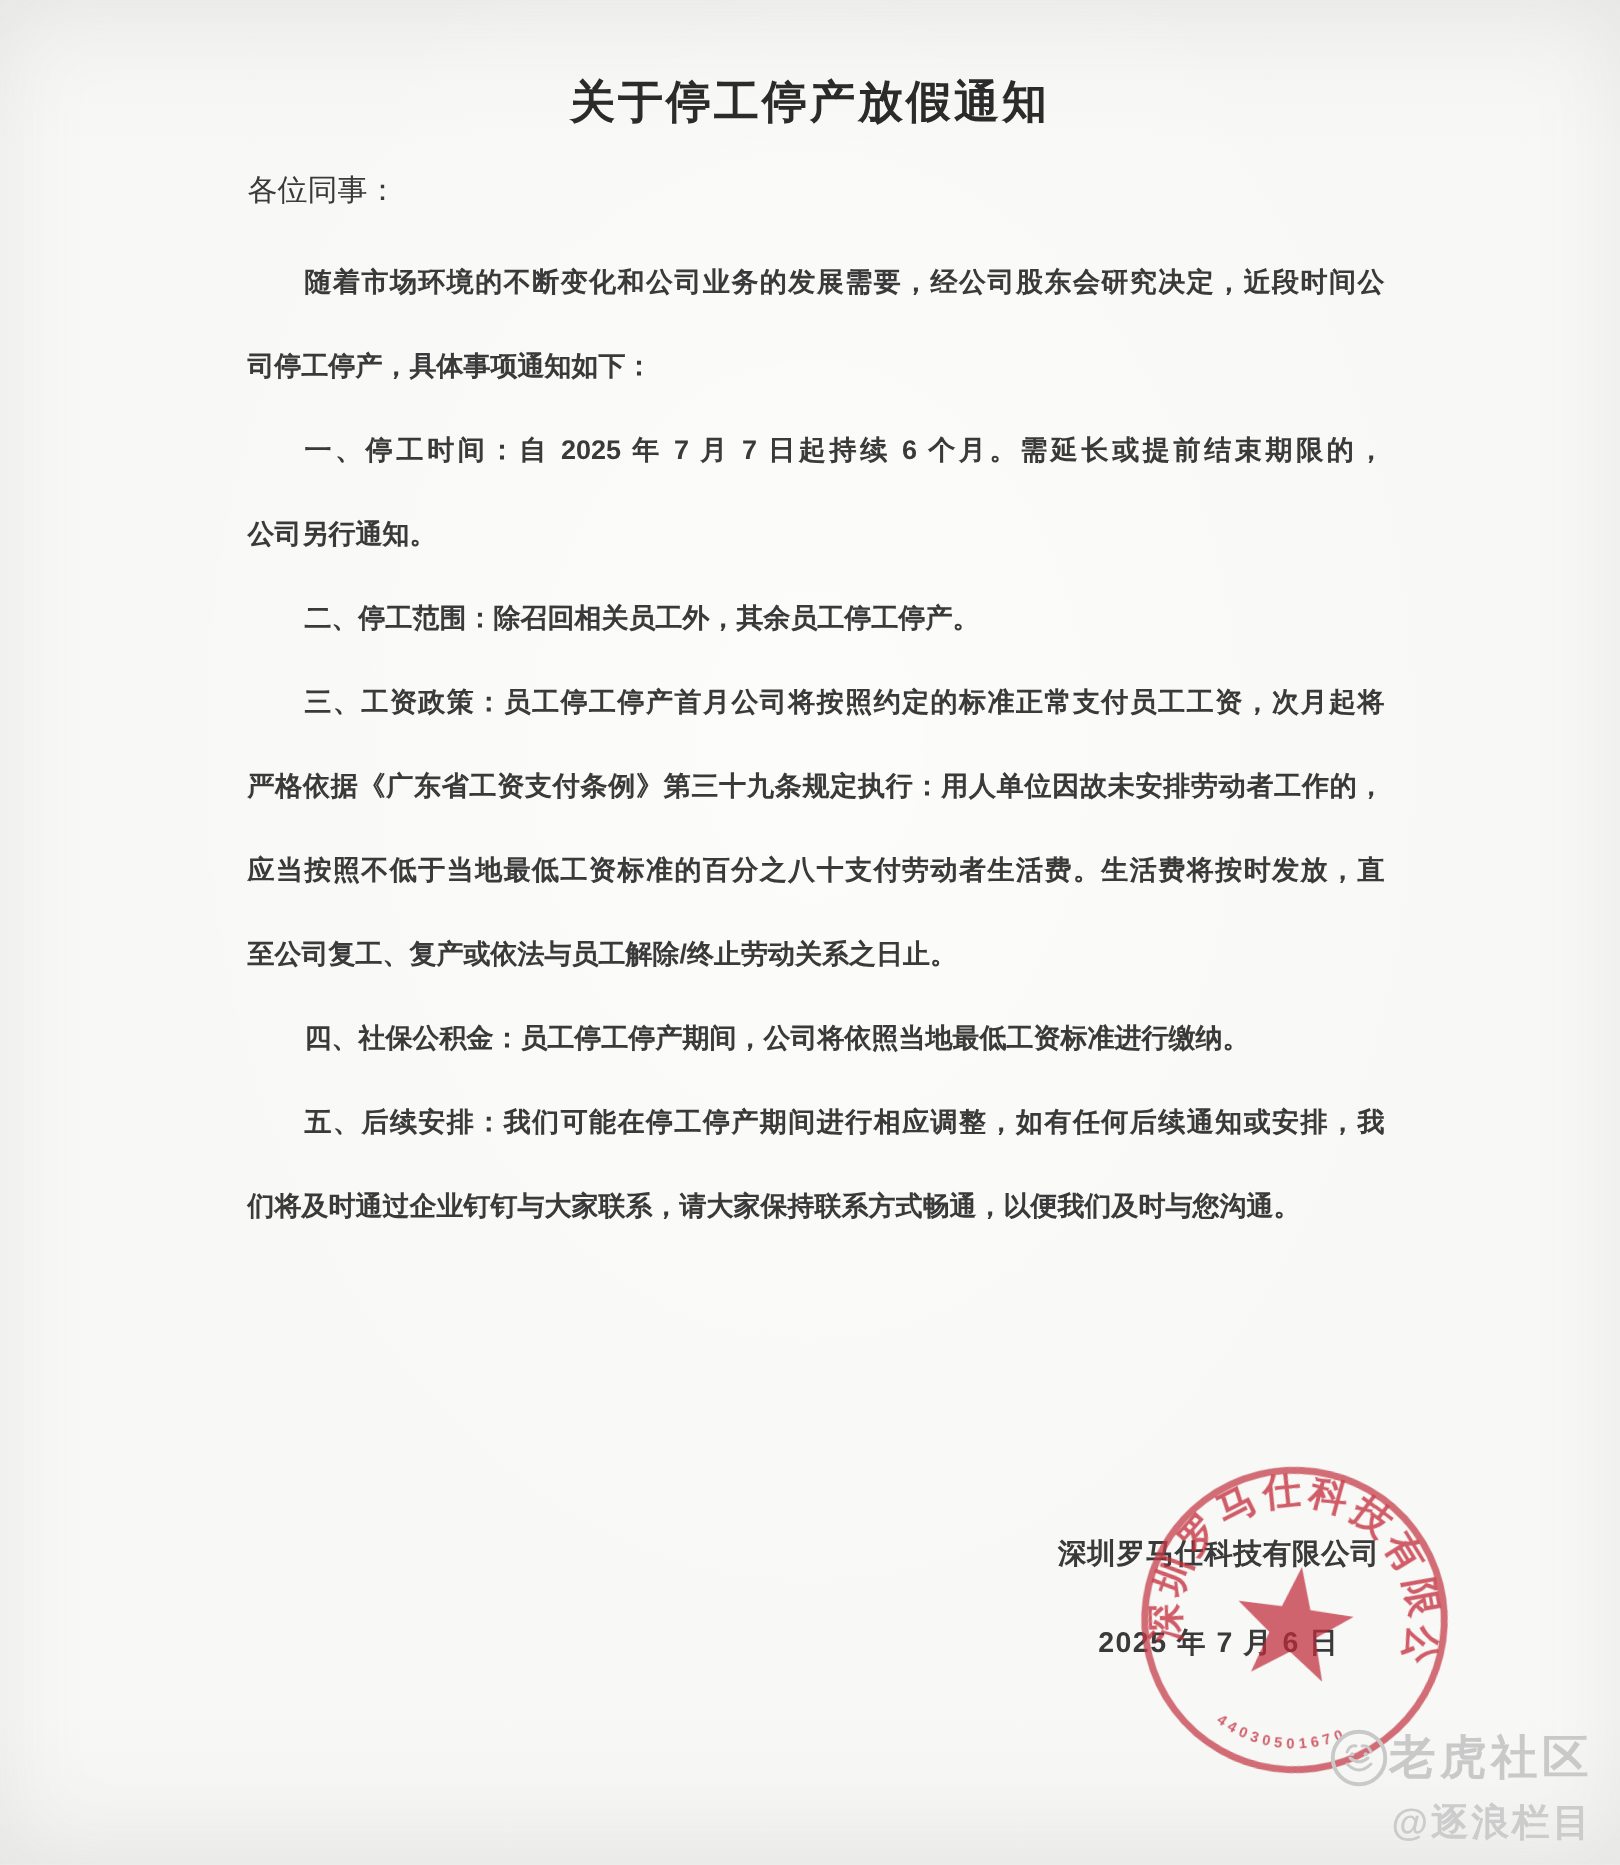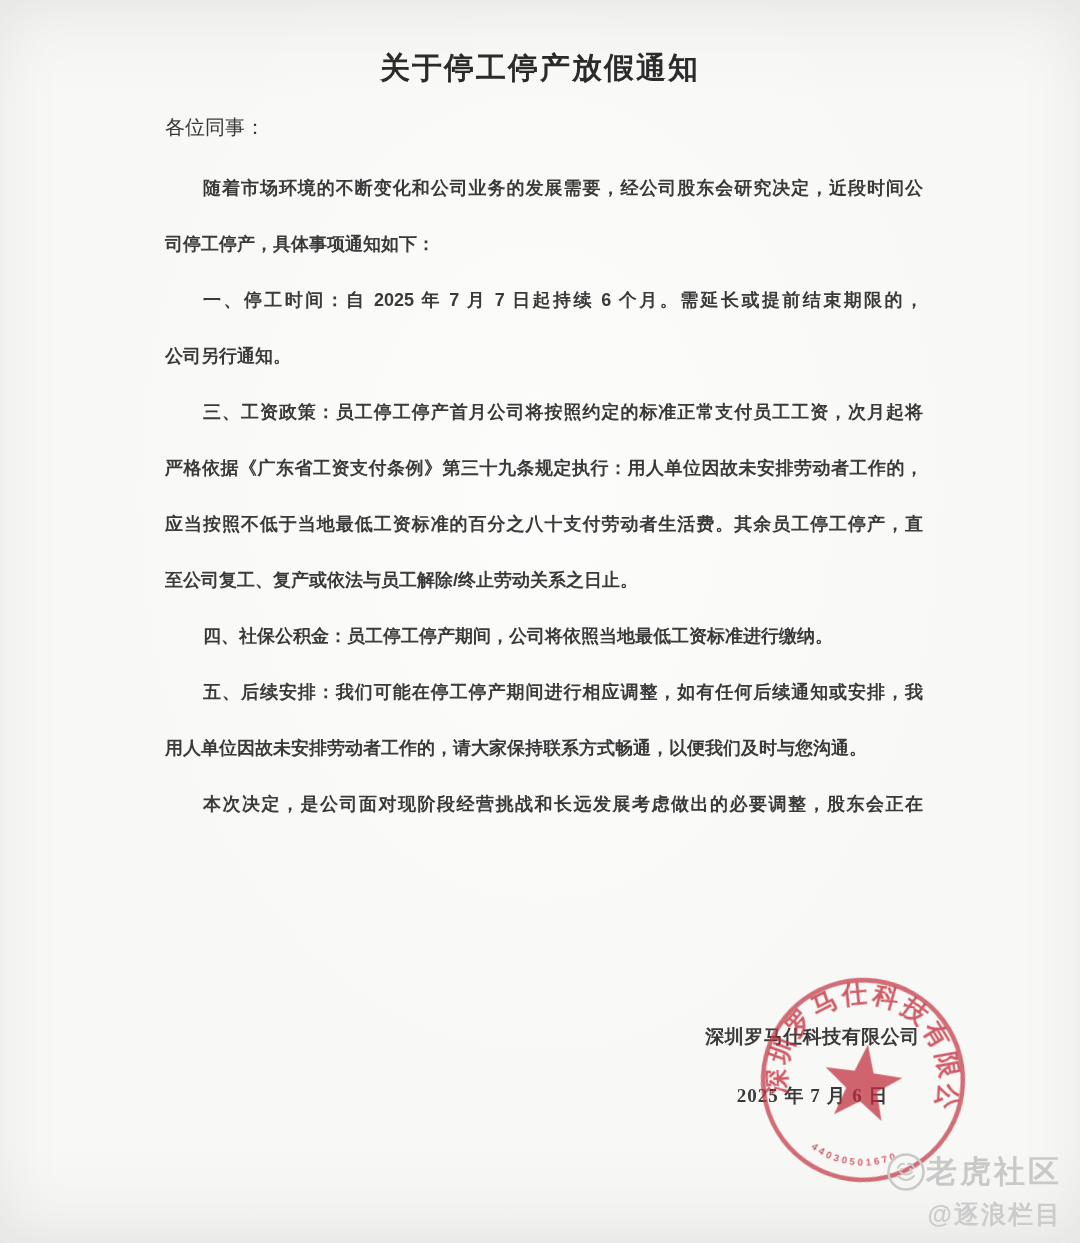--- a/index.html
+++ b/index.html
@@ -41,21 +41,21 @@
   }
   .sign-block{
     position:absolute;left:700px;top:1026px;width:225px;
     text-align:center;color:#3a3a3a;
   }
   .sign-company{
     font-size:19px;font-weight:600;line-height:22px;letter-spacing:0.5px;
   }
   .sign-date{
     margin-top:37px;
-    font-size:19px;font-weight:600;line-height:22px;letter-spacing:1px;font-family:Liberation Serif, serif;
+    font-size:19px;font-weight:600;line-height:22px;letter-spacing:1px;
   }
   .seal{
     position:absolute;left:756px;top:973px;width:214px;height:214px;
     transform:rotate(8deg);
     opacity:.9;
     filter:blur(.4px);
     pointer-events:none;
   }
   .watermark{
     position:absolute;right:18px;bottom:12px;
@@ -80,28 +80,28 @@
 
   <div class="doc-title">关于停工停产放假通知</div>
 
   <div class="salutation">各位同事：</div>
 
   <div class="body-text">
     <div class="line indent justify">随着市场环境的不断变化和公司业务的发展需要，经公司股东会研究决定，近段时间公</div>
     <div class="line">司停工停产，具体事项通知如下：</div>
     <div class="line indent justify">一、停工时间：自 2025 年 7 月 7 日起持续 6 个月。需延长或提前结束期限的，</div>
     <div class="line">公司另行通知。</div>
+    <div class="line indent">二、停工范围：除召回相关员工外，其余员工停工停产。</div>
     <div class="line indent justify">三、工资政策：员工停工停产首月公司将按照约定的标准正常支付员工工资，次月起将</div>
     <div class="line justify">严格依据《广东省工资支付条例》第三十九条规定执行：用人单位因故未安排劳动者工作的，</div>
-    <div class="line justify">应当按照不低于当地最低工资标准的百分之八十支付劳动者生活费。其余员工停工停产，直</div>
+    <div class="line justify">应当按照不低于当地最低工资标准的百分之八十支付劳动者生活费。生活费将按时发放，直</div>
     <div class="line">至公司复工、复产或依法与员工解除/终止劳动关系之日止。</div>
     <div class="line indent">四、社保公积金：员工停工停产期间，公司将依照当地最低工资标准进行缴纳。</div>
     <div class="line indent justify">五、后续安排：我们可能在停工停产期间进行相应调整，如有任何后续通知或安排，我</div>
-    <div class="line">用人单位因故未安排劳动者工作的，请大家保持联系方式畅通，以便我们及时与您沟通。</div>
-    <div class="line indent justify">本次决定，是公司面对现阶段经营挑战和长远发展考虑做出的必要调整，股东会正在</div>
+    <div class="line">们将及时通过企业钉钉与大家联系，请大家保持联系方式畅通，以便我们及时与您沟通。</div>
   </div>
 
   <div class="sign-block">
     <div class="sign-company">深圳罗马仕科技有限公司</div>
     <div class="sign-date">2025 年 7 月 6 日</div>
   </div>
 
   <svg class="seal" viewBox="0 0 210 210" xmlns="http://www.w3.org/2000/svg">
     <defs>
       <path id="sealArc" d="M 33.6 131 A 76 76 0 1 1 176.4 131" fill="none"></path>

